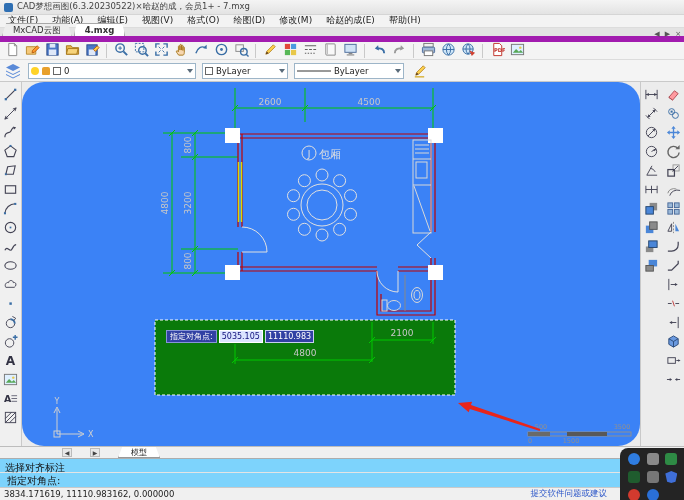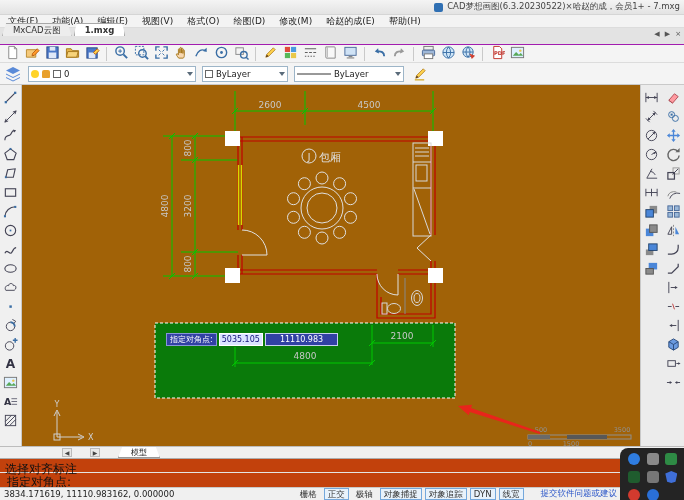--- a/index.html
+++ b/index.html
@@ -1,30 +1,30 @@
 <!DOCTYPE html>
 <html><head>
 <meta charset="utf-8">
 <style>
   * { margin:0; padding:0; box-sizing:border-box; }
   html,body { width:684px; height:500px; overflow:hidden; }
   body { font-family:"DejaVu Sans","Liberation Sans",sans-serif; font-size:9px; color:#222; background:#e9e9e9; }
   .window { width:684px; height:500px; display:flex; flex-direction:column; position:relative; background:#ececec; }
 
   
-  .titlebar { height:15px; background:linear-gradient(#f4f4f4,#e3e3e3); display:flex; align-items:center; padding:0 4px; gap:4px; border-bottom:1px solid #d5d5d5;justify-content:flex-end; }
+  .titlebar { height:15px; background:linear-gradient(#f4f4f4,#e3e3e3); display:flex; align-items:center; padding:0 4px; gap:4px; border-bottom:1px solid #d5d5d5; }
   .app-logo { width:9px; height:9px; background:#2f6fb3; border-radius:2px; flex:none; }
   .title-text { font-size:8.5px; color:#444; white-space:nowrap; overflow:hidden; }
 
   
-  .menubar { height:13px; background:#f3f3f3; display:flex; align-items:center; gap:14px; padding:0 8px; border-bottom:1px solid #dcdcdc; }
+  .menubar { height:13px; background:#f3f3f3; display:flex; align-items:flex-end; gap:14px; padding:0 8px; border-bottom:1px solid #dcdcdc; }
   .menubar span { font-size:9px; color:#222; cursor:default; }
 
   
-  .tabbar { height:14px; background:#e3e3e3; display:flex; align-items:flex-end; padding:8px 2px; border-bottom:1px solid #a21caf; position:relative; }
+  .tabbar { height:14px; background:#e3e3e3; display:flex; align-items:flex-end; padding:0 2px; border-bottom:6px solid #a21caf; position:relative; }
   .dtab { font-size:8.5px; padding:1px 10px 0 10px; margin-right:2px; border:1px solid #a8a8a8; border-bottom:none; border-radius:3px 3px 0 0; background:#ededed; color:#333; height:13px; clip-path:polygon(6% 0,94% 0,100% 100%,0 100%); }
   .dtab.active { background:#ffffff; font-weight:bold; }
   .tab-nav { position:absolute; right:3px; top:2px; display:flex; gap:5px; font-size:7px; color:#555; }
 
   
   .toolbar { height:18px; background:#f4f4f4; display:flex; align-items:center; padding:0 3px; gap:2px; border-bottom:1px solid #dcdcdc; }
   .tbtn { width:18px; height:16px; display:flex; align-items:center; justify-content:center; border-radius:2px; }
   .tsep { width:1px; height:14px; background:#c9c9c9; margin:0 3px; flex:none; }
 
   
@@ -35,41 +35,41 @@
   .mini.bulb { background:#ffd328; border-radius:50%; }
   .mini.lock { background:#e8a02c; border-radius:2px 2px 1px 1px; }
   .mini.swatch { background:#ffffff; border:1px solid #666; }
 
   
   .workspace { flex:1; display:flex; min-height:0; }
   .sidecol { background:#f0f0f0; display:flex; flex-direction:column; align-items:center; padding-top:5px; gap:3px; }
   .leftcol { width:22px; border-right:1px solid #c9c9c9; }
   .rightcols { width:44px; border-left:1px solid #c9c9c9; display:flex; }
   .rightcols .col { width:22px; display:flex; flex-direction:column; align-items:center; padding-top:5px; gap:3px; }
-  .canvas { flex:1; background:#a16207; position:relative; overflow:hidden; }
+  .canvas { flex:1; background:#3b82f6; position:relative; overflow:hidden;border-radius:22px; }
   .canvas svg.draw { position:absolute; left:0; top:0; }
 
   
   .dyninput { position:absolute; left:144px; top:248px; display:flex; gap:2px; font-size:8px; line-height:11px; }
   .dyninput .dlabel { background:#3141a3; color:#fff; border:1px solid #8795d8; padding:0 3px; }
   .dyninput .dval1 { background:#dbe4ff; color:#10107a; border:1px solid #ffffff; padding:0 2px; }
-  .dyninput .dval2 { background:#3141a3; color:#ffffff; border:1px solid #c8d0f0; padding:0 14px; }
+  .dyninput .dval2 { background:#3141a3; color:#ffffff; border:1px solid #c8d0f0; padding:0 2px; }
 
   
   .modelstrip { height:12px; background:#f0f0f0; border-top:1px solid #bdbdbd; display:flex; align-items:center; padding-left:62px; gap:18px; }
   .mnav { font-size:6px; color:#444; border:1px solid #bbb; background:#e8e8e8; width:10px; height:9px; display:flex; align-items:center; justify-content:center; }
   .mtab { font-size:8px; background:#ffffff; border:1px solid #999; border-top:none; padding:0 12px; height:11px; clip-path:polygon(10% 0,90% 0,100% 100%,0 100%); }
 
   
-  .cmdarea { height:29px; background:#c2410c; border-top:1px solid #adadad; font-size:12px; color:#111; }
+  .cmdarea { height:29px; background:#7dd3fc; border-top:1px solid #adadad; font-size:10px; color:#111; }
   .cmdarea .l1 { padding:2px 0 0 5px; height:14px; border-bottom:1px solid #e4e4e4; }
   .cmdarea .l2 { padding:1px 0 0 7px; }
 
   
-  .statusbar { height:13px; background:#f0f0f0; border-top:1px solid #c9c9c9; display:flex; align-items:center; font-size:8.5px; padding:0 4px; gap:5px; }
+  .statusbar { height:13px; background:#f0f0f0; border-top:1px solid #c9c9c9; display:flex; align-items:center; font-size:8.5px; padding:0 4px; gap:15px; }
   .coords { color:#222; margin-right:auto; }
   .toggle { padding:0 3px; color:#333; border:1px solid transparent; line-height:10px; }
   .toggle.on { border:1px solid #74a8dc; background:#e8f2fb; }
   .fblink { color:#2a55c8; margin-left:12px; white-space:nowrap; }
 
   
   .tray { position:absolute; right:0; bottom:0; width:64px; height:52px; background:#242424; border-radius:8px 0 0 0; z-index:50; display:grid; grid-template-columns:repeat(3,1fr); padding:5px 6px 0 8px; column-gap:6px; row-gap:6px; }
   .tray .ticon { width:12px; height:12px; }
   .shape-circle { border-radius:50%; }
   .shape-square { border-radius:3px; }
@@ -92,21 +92,21 @@
       <span>视图(V)</span>
       <span>格式(O)</span>
       <span>绘图(D)</span>
       <span>修改(M)</span>
       <span>哈赵的成(E)</span>
       <span>帮助(H)</span>
     </div>
 
   <div class="tabbar" id="tabbar">
     <span class="dtab">MxCAD云图</span>
-      <span class="dtab active">1.mxg</span>
+      <span class="dtab active">4.mxg</span>
       <div class="tab-nav">
       <span>◀</span>
       <span>▶</span>
       <span>×</span>
     </div>
   </div>
 
   <div class="toolbar" id="maintoolbar">
       <span class="tbtn">
         <span><svg viewBox="0 0 16 16" width="15" height="15">
@@ -721,29 +721,20 @@
     <span class="mtab">模型</span>
   </div>
 
   <div class="cmdarea">
     <div class="l1">选择对齐标注</div>
     <div class="l2">指定对角点:</div>
   </div>
 
   <div class="statusbar">
     <span class="coords">3834.171619, 11110.983162, 0.000000</span>
-    <span id="toggles" style="display:flex;gap:3px;">
-        <span class="toggle">栅格</span>
-        <span class="toggle on">正交</span>
-        <span class="toggle">极轴</span>
-        <span class="toggle on">对象捕捉</span>
-        <span class="toggle on">对象追踪</span>
-        <span class="toggle on">DYN</span>
-        <span class="toggle on">线宽</span>
-      </span>
     <span class="fblink">提交软件问题或建议</span>
     <span style="width:58px;flex:none;"></span>
   </div>
 
   <div class="tray" id="tray">
       <span class="ticon shape-circle" style="background: rgb(47, 125, 225);"></span>
       <span class="ticon shape-square" style="background: rgb(138, 138, 138);"></span>
       <span class="ticon shape-square" style="background: rgb(46, 139, 69);"></span>
       <span class="ticon shape-square" style="background: rgb(31, 92, 46);"></span>
       <span class="ticon shape-square" style="background: rgb(119, 119, 119);"></span>

